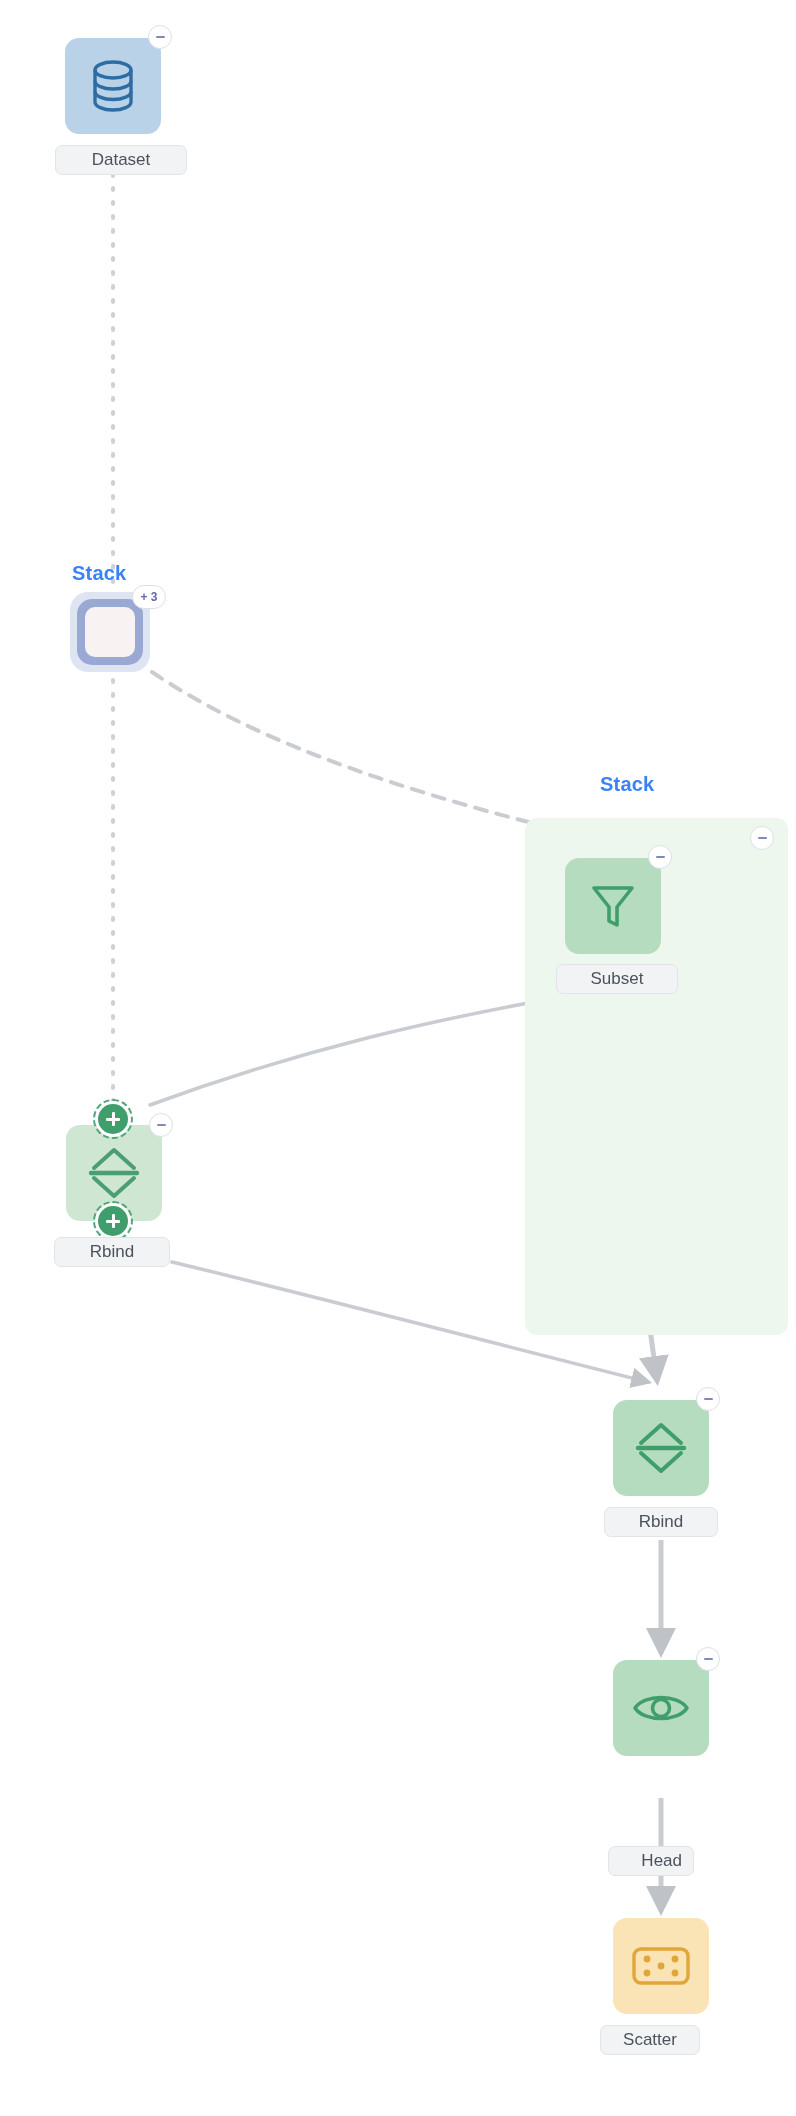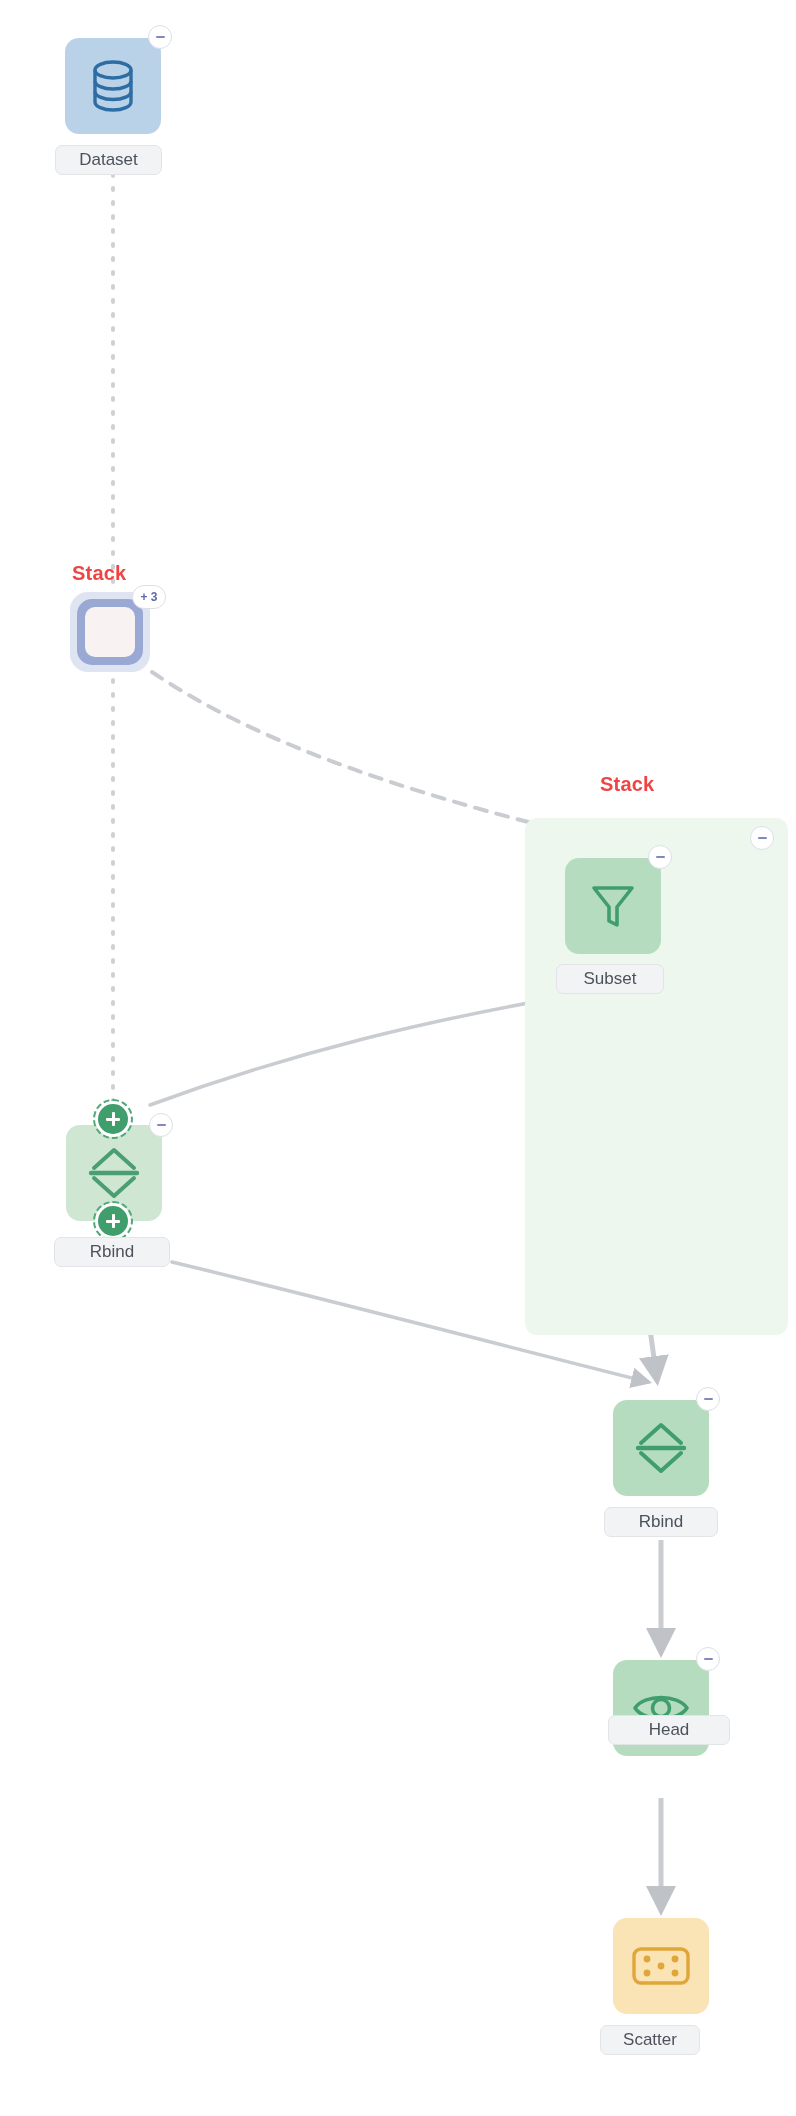--- a/index.html
+++ b/index.html
@@ -27,21 +27,21 @@
   
   .group-box {
     position: absolute;
     background: #eef7ee;
     border-radius: 12px;
   }
   .group-title {
     position: absolute;
     font-size: 20px;
     font-weight: 700;
-    color: #ef4444;
+    color: #3b82f6;
     letter-spacing: 0.2px;
     white-space: nowrap;
   }
 
   
   .node {
     position: absolute;
     width: 96px;
     height: 96px;
     border-radius: 14px;
@@ -185,36 +185,36 @@
 
   <div class="node blue" style="left:65px; top:38px;">
     <svg width="50" height="54" viewBox="0 0 50 54">
       <ellipse cx="25" cy="11" rx="18" ry="8" fill="none" stroke="#2e6da4" stroke-width="3.4"></ellipse>
       <path d="M 7 11 L 7 43 C 7 47.4 15 51 25 51 C 35 51 43 47.4 43 43 L 43 11" fill="none" stroke="#2e6da4" stroke-width="3.4"></path>
       <path d="M 7 22 C 7 26.4 15 30 25 30 C 35 30 43 26.4 43 22" fill="none" stroke="#2e6da4" stroke-width="3.4"></path>
       <path d="M 7 32.5 C 7 36.9 15 40.5 25 40.5 C 35 40.5 43 36.9 43 32.5" fill="none" stroke="#2e6da4" stroke-width="3.4"></path>
     </svg>
   </div>
   <div class="badge minus" style="left:148px; top:25px;"></div>
-  <div class="node-label" style="left:55px; top:145px; width:107px;">Dataset</div>
+  <div class="node-label" style="left:55px; top:145px; width:132px;">Dataset</div>
 
   <div class="group-title" style="left:72px; top:562px;">Stack</div>
   <div class="stack-node" style="left:70px; top:592px;">
     <div class="layer2"></div>
     <div class="layer3"></div>
   </div>
   <div class="badge count" style="left:132px; top:585px;">+ 3</div>
 
   <div class="node green" style="left:565px; top:858px;">
     <svg width="50" height="52" viewBox="0 0 50 52">
       <path d="M 6 8 L 44 8 L 29 27 L 29 45 L 21 41 L 21 27 Z" fill="none" stroke="#3f9e6b" stroke-width="3.6" stroke-linejoin="round" stroke-linecap="round"></path>
     </svg>
   </div>
   <div class="badge minus" style="left:648px; top:845px;"></div>
-  <div class="node-label" style="left:556px; top:964px; width:108px;">Subset</div>
+  <div class="node-label" style="left:556px; top:964px; width:122px;">Subset</div>
 
   <div class="node green-soft" style="left:66px; top:1125px;">
     <svg width="60" height="58" viewBox="0 0 60 58">
       <path d="M 10 24 L 30 6 L 50 24" fill="none" stroke="#4a9e72" stroke-width="4" stroke-linecap="round" stroke-linejoin="round"></path>
       <line x1="7" y1="29" x2="53" y2="29" stroke="#4a9e72" stroke-width="4.4" stroke-linecap="round"></line>
       <path d="M 10 34 L 30 52 L 50 34" fill="none" stroke="#4a9e72" stroke-width="4" stroke-linecap="round" stroke-linejoin="round"></path>
     </svg>
   </div>
   <div class="handle-ring" style="left:93px; top:1099px;"></div>
   <div class="handle" style="left:98px; top:1104px;"></div>
@@ -233,21 +233,21 @@
   <div class="badge minus" style="left:696px; top:1387px;"></div>
   <div class="node-label" style="left:604px; top:1507px; width:114px;">Rbind</div>
 
   <div class="node green" style="left:613px; top:1660px;">
     <svg width="62" height="42" viewBox="0 0 62 42">
       <path d="M 5 21 C 14 7, 48 7, 57 21 C 48 35, 14 35, 5 21 Z" fill="none" stroke="#3f9e6b" stroke-width="3.6" stroke-linejoin="round"></path>
       <circle cx="31" cy="21" r="8.5" fill="none" stroke="#3f9e6b" stroke-width="3.6"></circle>
     </svg>
   </div>
   <div class="badge minus" style="left:696px; top:1647px;"></div>
-  <div class="node-label" style="left:608px; top:1715px; width:122px;">Head</div>
+  <div class="node-label" style="left:608px; top:1846px; width:86px;text-align:right;">Head</div>
 
   <div class="node orange" style="left:613px; top:1918px;">
     <svg width="62" height="48" viewBox="0 0 62 48">
       <rect x="4" y="7" width="54" height="34" rx="7" ry="7" fill="none" stroke="#e0a63a" stroke-width="3.4"></rect>
       <circle cx="17" cy="17" r="3.4" fill="#e0a63a"></circle>
       <circle cx="45" cy="17" r="3.4" fill="#e0a63a"></circle>
       <circle cx="31" cy="24" r="3.4" fill="#e0a63a"></circle>
       <circle cx="17" cy="31" r="3.4" fill="#e0a63a"></circle>
       <circle cx="45" cy="31" r="3.4" fill="#e0a63a"></circle>
     </svg>

